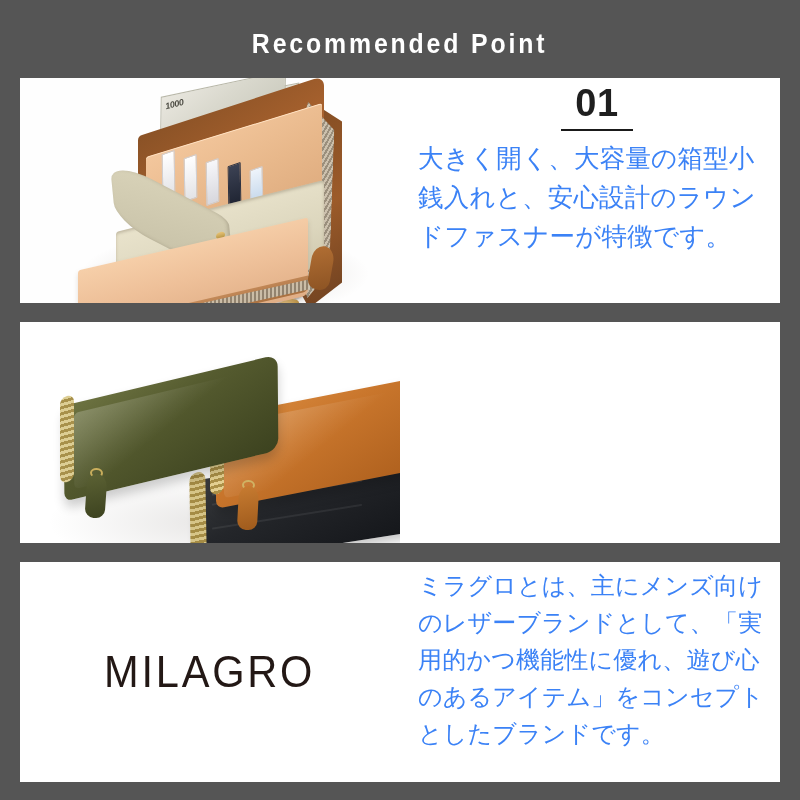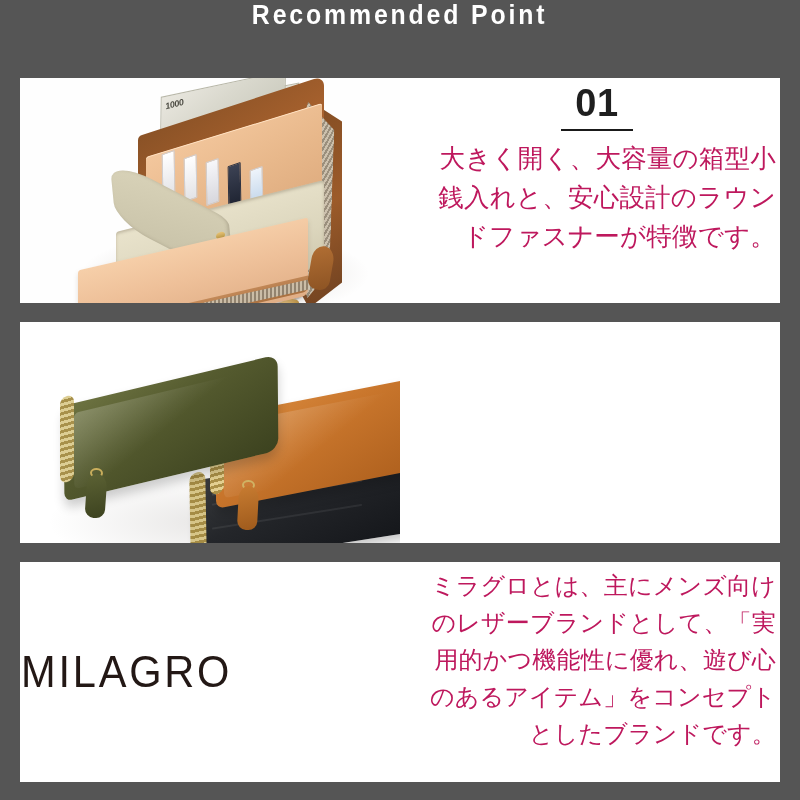--- a/index.html
+++ b/index.html
@@ -19,21 +19,21 @@
     width:800px; height:800px;
     background:#555555;
   }
 
   
   .header {
     position:absolute;
     left:0; top:0;
     width:800px; height:60px;
     display:flex;
-    align-items:flex-start;
+    align-items:flex-end;
     justify-content:center;
   }
   .header-title {
     color:#ffffff;
     font-family:"Liberation Sans Narrow","Liberation Sans", sans-serif;
     font-size:27px;
     font-weight:bold;
     letter-spacing:3.1px;
     transform:scaleX(0.92);
     white-space:nowrap;
@@ -93,26 +93,26 @@
   .num-rule {
     width:72px;
     height:1.6px;
     background:#1a1a1a;
     margin:3px auto 0 auto;
   }
 
   
   .jp {
     font-family:"Liberation Serif","DejaVu Serif", serif;
-    color:#be185d;
+    color:#3b82f6;
     font-size:25.5px;
     line-height:39px;
     letter-spacing:0.2px;
     margin-top:8px;
-    text-align:right;
+    text-align:left;
     word-break:break-all;
   }
   #panel-3 .jp { font-size:24px; line-height:37px; margin-top:6px; }
 
   
   .ph1-stage {
     position:absolute; inset:0;
     background:
       radial-gradient(ellipse 200px 60px at 205px 196px, rgba(140,130,120,.30), rgba(255,255,255,0) 72%),
       #fefefe;
@@ -352,21 +352,21 @@
     border-radius:50%;
     transform:rotate(3deg);
   }
 
   
   .ph3-stage {
     position:absolute; inset:0;
     background:#ffffff;
     display:flex;
     align-items:center;
-    justify-content:flex-start;
+    justify-content:center;
   }
   .brand {
     font-family:"Liberation Sans", sans-serif;
     font-size:42px;
     font-weight:400;
     letter-spacing:2.8px;
     color:#231815;
     transform:scaleY(1.06) scaleX(0.99);
     white-space:nowrap;
   }

